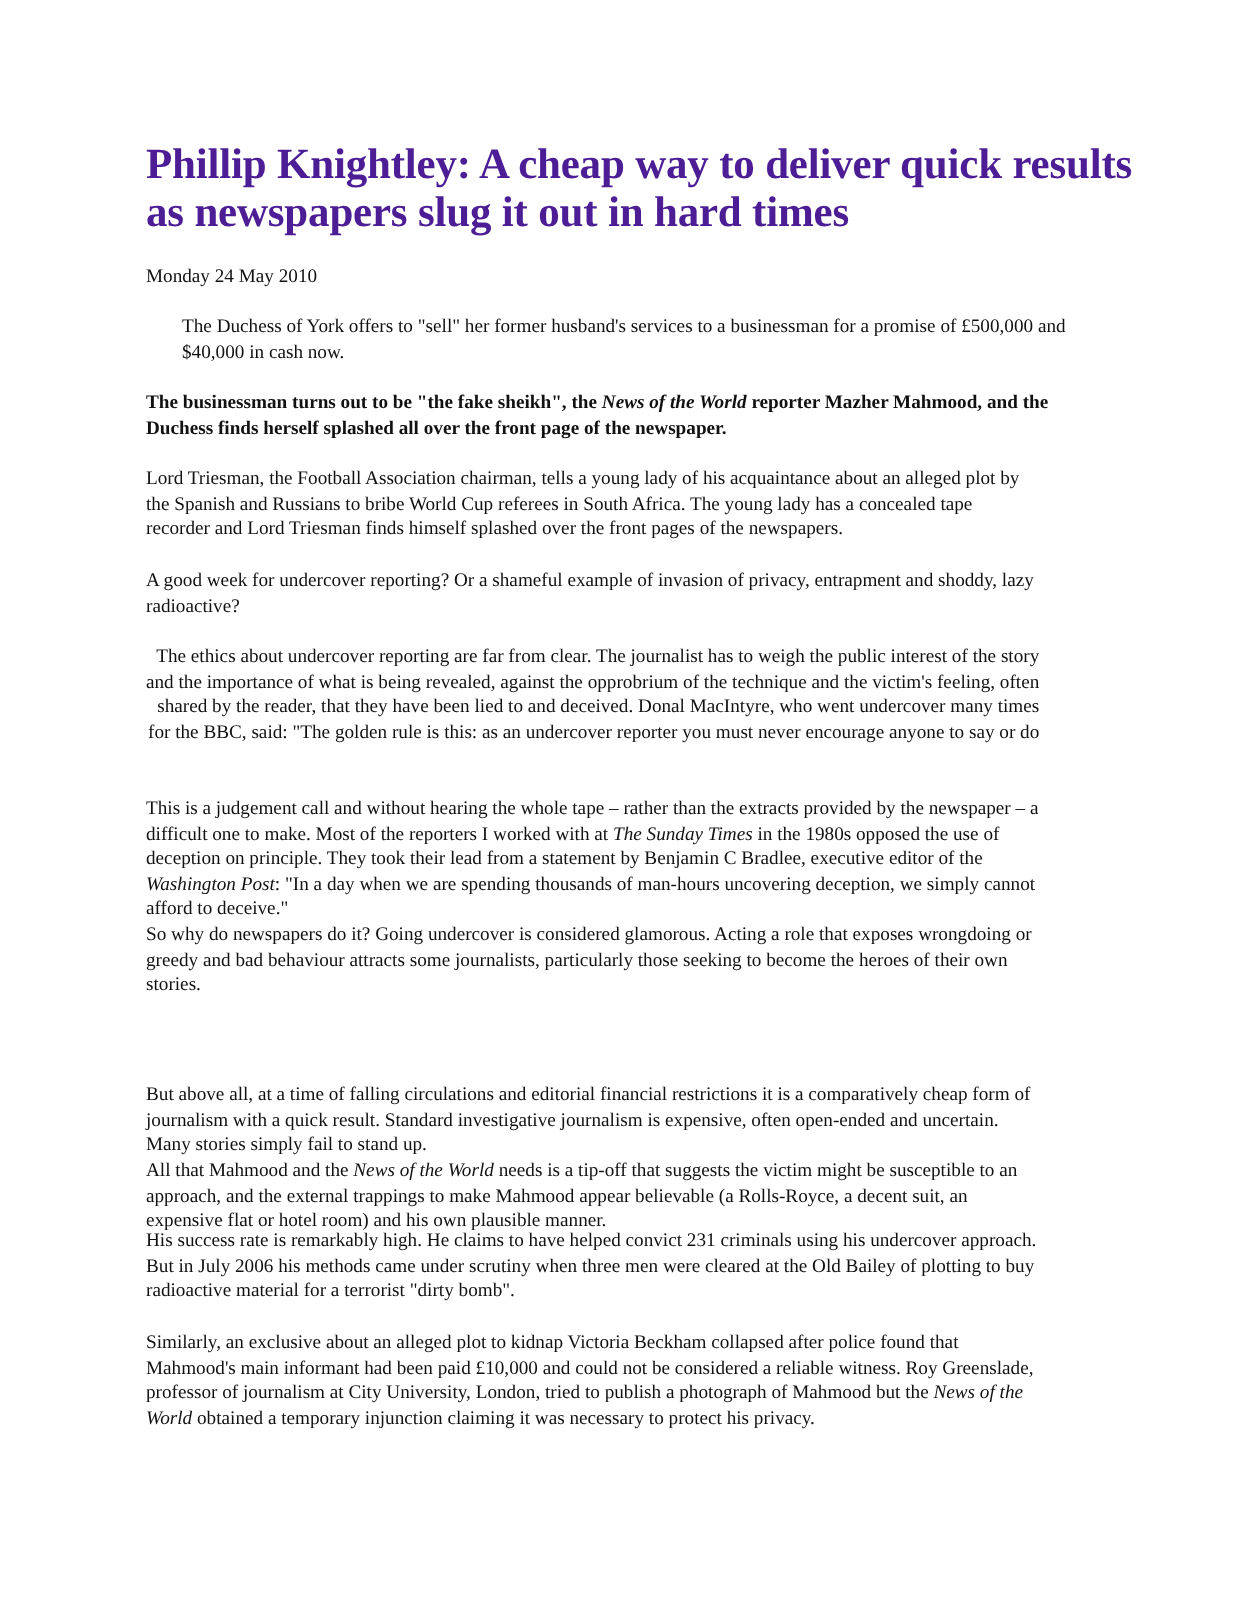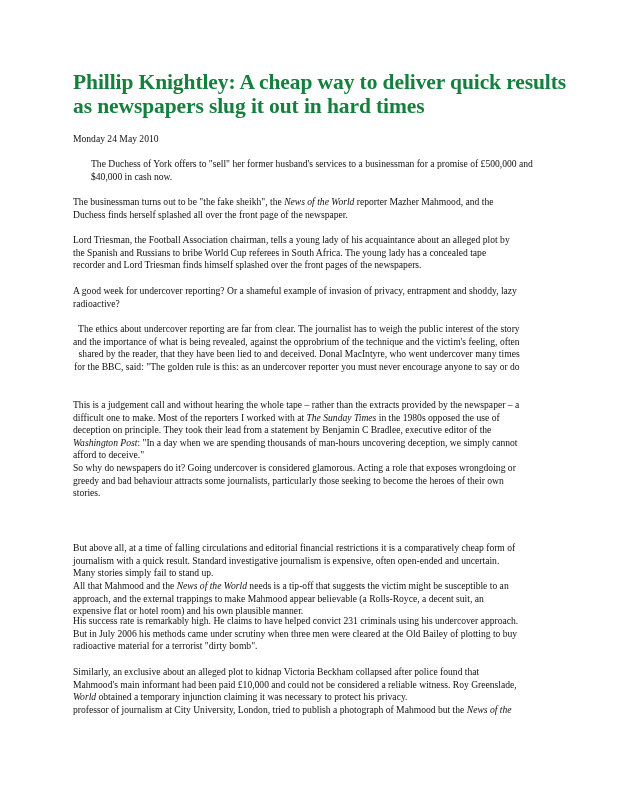--- a/index.html
+++ b/index.html
@@ -24,21 +24,21 @@
     .title {
       position: absolute;
       left: 0;
       top: 70px;
       width: 500px;
       margin: 0;
       font-weight: bold;
       font-size: 21.5px;
       line-height: 24px;
       letter-spacing: -0.1px;
-      color: #15803d;
+      color: #4c1d95;
     }
     .dateline {
       position: absolute;
       left: 0;
       top: 133px;
       font-size: 9.6px;
       line-height: 12.5px;
       white-space: nowrap;
     }
     .para {
@@ -61,21 +61,21 @@
     <span style="display:block">as newspapers slug it out in hard times</span>
   </h1>
 
   <div class="dateline">Monday 24 May 2010</div>
 
   <div id="article-body">
       <p class="para" style="top: 158px; margin-left: 18px;">
         <span class="ln">The Duchess of York offers to "sell" her former husband's services to a businessman for a promise of £500,000 and</span>
         <span class="ln">$40,000 in cash now.</span>
       </p>
-      <p class="para" style="top: 196px;">
+      <p class="para" style="top: 196px; font-weight: bold;">
         <span class="ln"><span>The businessman turns out to be "the fake sheikh", the </span><em>News of the World</em><span> reporter Mazher Mahmood, and the</span></span>
         <span class="ln">Duchess finds herself splashed all over the front page of the newspaper.</span>
       </p>
       <p class="para" style="top: 234px;">
         <span class="ln">Lord Triesman, the Football Association chairman, tells a young lady of his acquaintance about an alleged plot by</span>
         <span class="ln">the Spanish and Russians to bribe World Cup referees in South Africa. The young lady has a concealed tape</span>
         <span class="ln">recorder and Lord Triesman finds himself splashed over the front pages of the newspapers.</span>
       </p>
       <p class="para" style="top: 285px;">
         <span class="ln">A good week for undercover reporting? Or a shameful example of invasion of privacy, entrapment and shoddy, lazy</span>
@@ -110,17 +110,17 @@
         <span class="ln">expensive flat or hotel room) and his own plausible manner.</span>
       </p>
       <p class="para" style="top: 615px;">
         <span class="ln">His success rate is remarkably high. He claims to have helped convict 231 criminals using his undercover approach.</span>
         <span class="ln">But in July 2006 his methods came under scrutiny when three men were cleared at the Old Bailey of plotting to buy</span>
         <span class="ln">radioactive material for a terrorist "dirty bomb".</span>
       </p>
       <p class="para" style="top: 666px;">
         <span class="ln">Similarly, an exclusive about an alleged plot to kidnap Victoria Beckham collapsed after police found that</span>
         <span class="ln">Mahmood's main informant had been paid £10,000 and could not be considered a reliable witness. Roy Greenslade,</span>
+        <span class="ln"><span>professor of journalism at City University, London, tried to publish a photograph of Mahmood but the </span><em>News of the</em></span>
         <span class="ln"><em>World</em><span> obtained a temporary injunction claiming it was necessary to protect his privacy.</span></span>
-        <span class="ln"><span>professor of journalism at City University, London, tried to publish a photograph of Mahmood but the </span><em>News of the</em></span>
       </p>
     </div>
 </div>
 
 </body></html>

